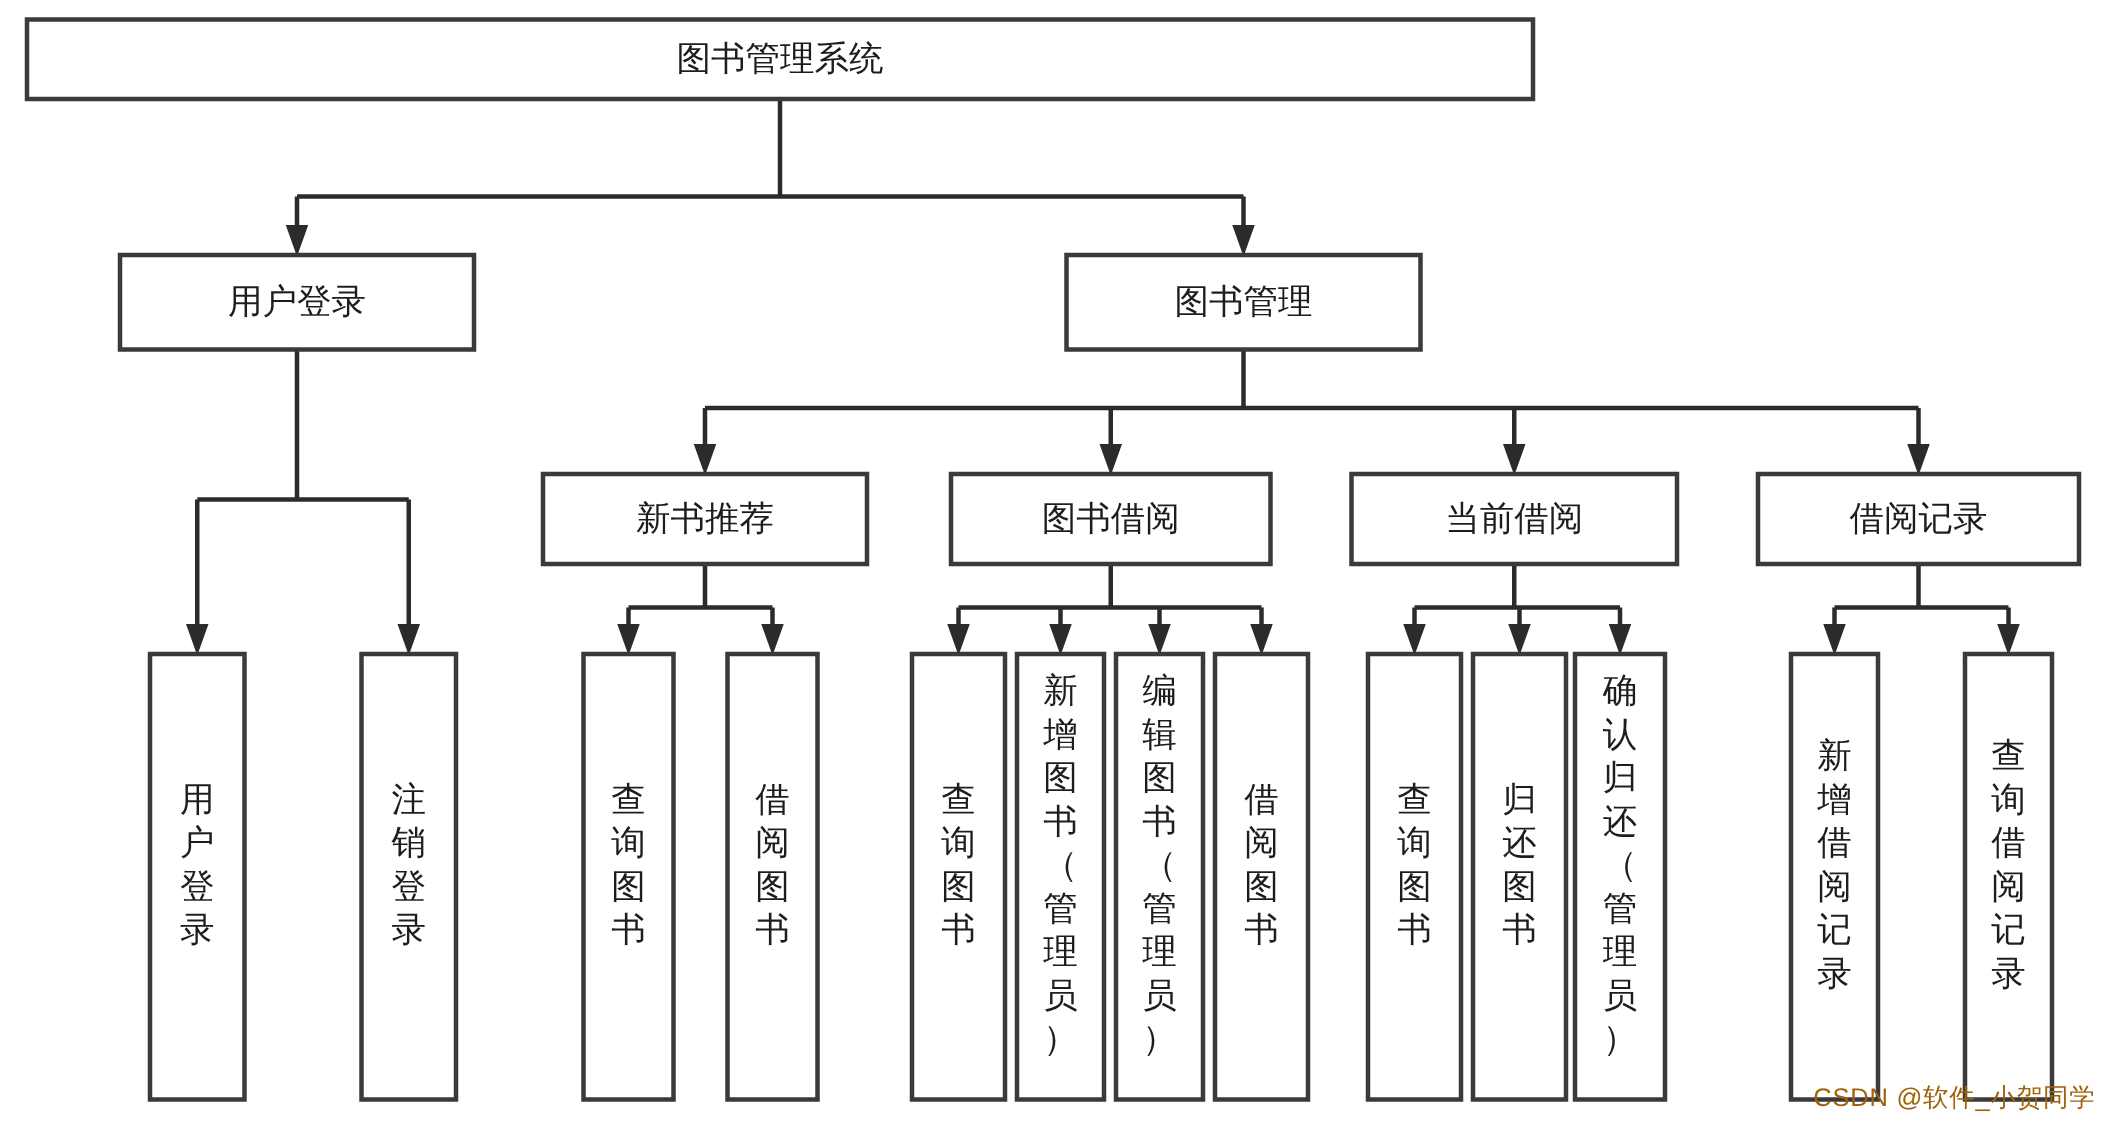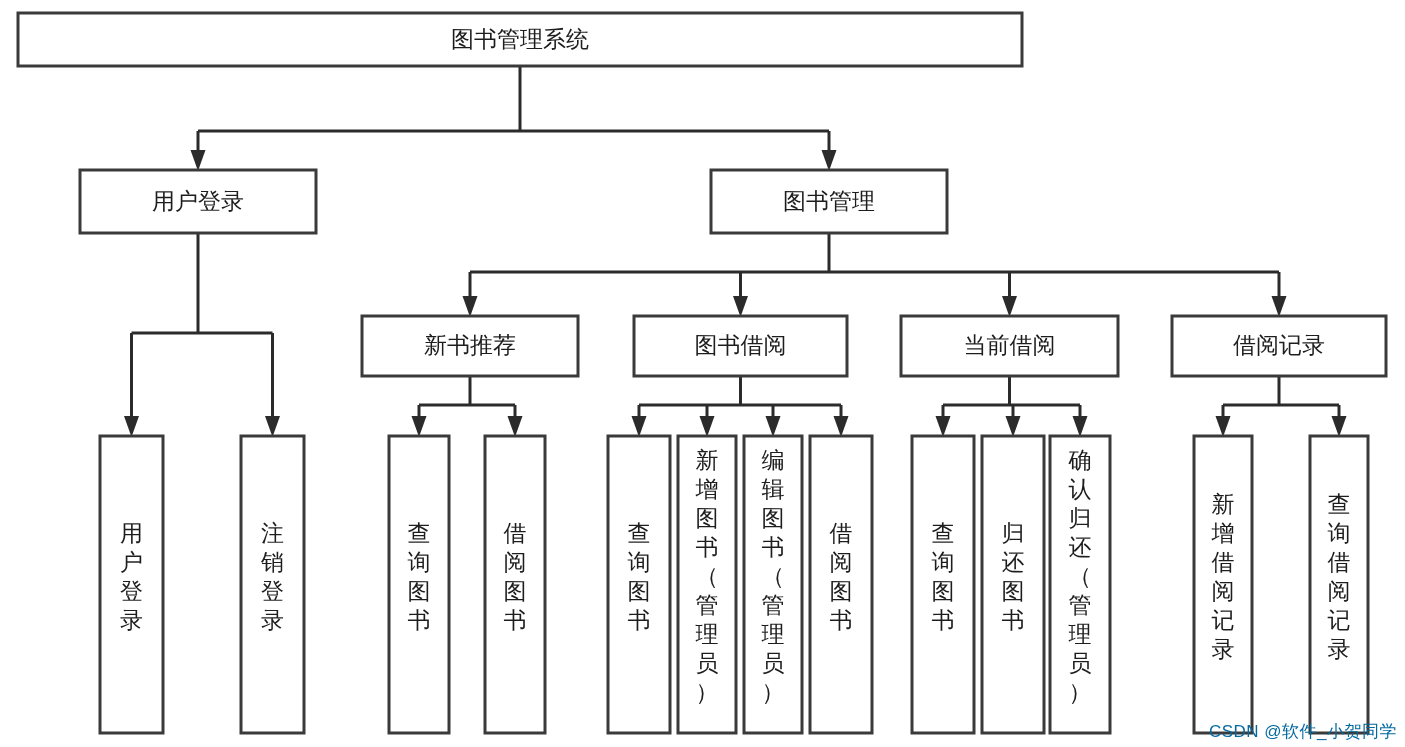--- a/index.html
+++ b/index.html
@@ -52,21 +52,21 @@
     stroke-width: 3;
     fill: none;
   }
   .arrow-head {
     fill: #2b2b2b;
   }
   .watermark {
     position: absolute;
     right: 8px;
     bottom: 4px;
-    color: #0369a1;
+    color: #a16207;
     font-size: 17px;
     font-family: "Liberation Sans", "DejaVu Sans", sans-serif;
     white-space: nowrap;
     letter-spacing: 0.5px;
     pointer-events: none;
   }
 </style>
 </head>
 <body>
 

